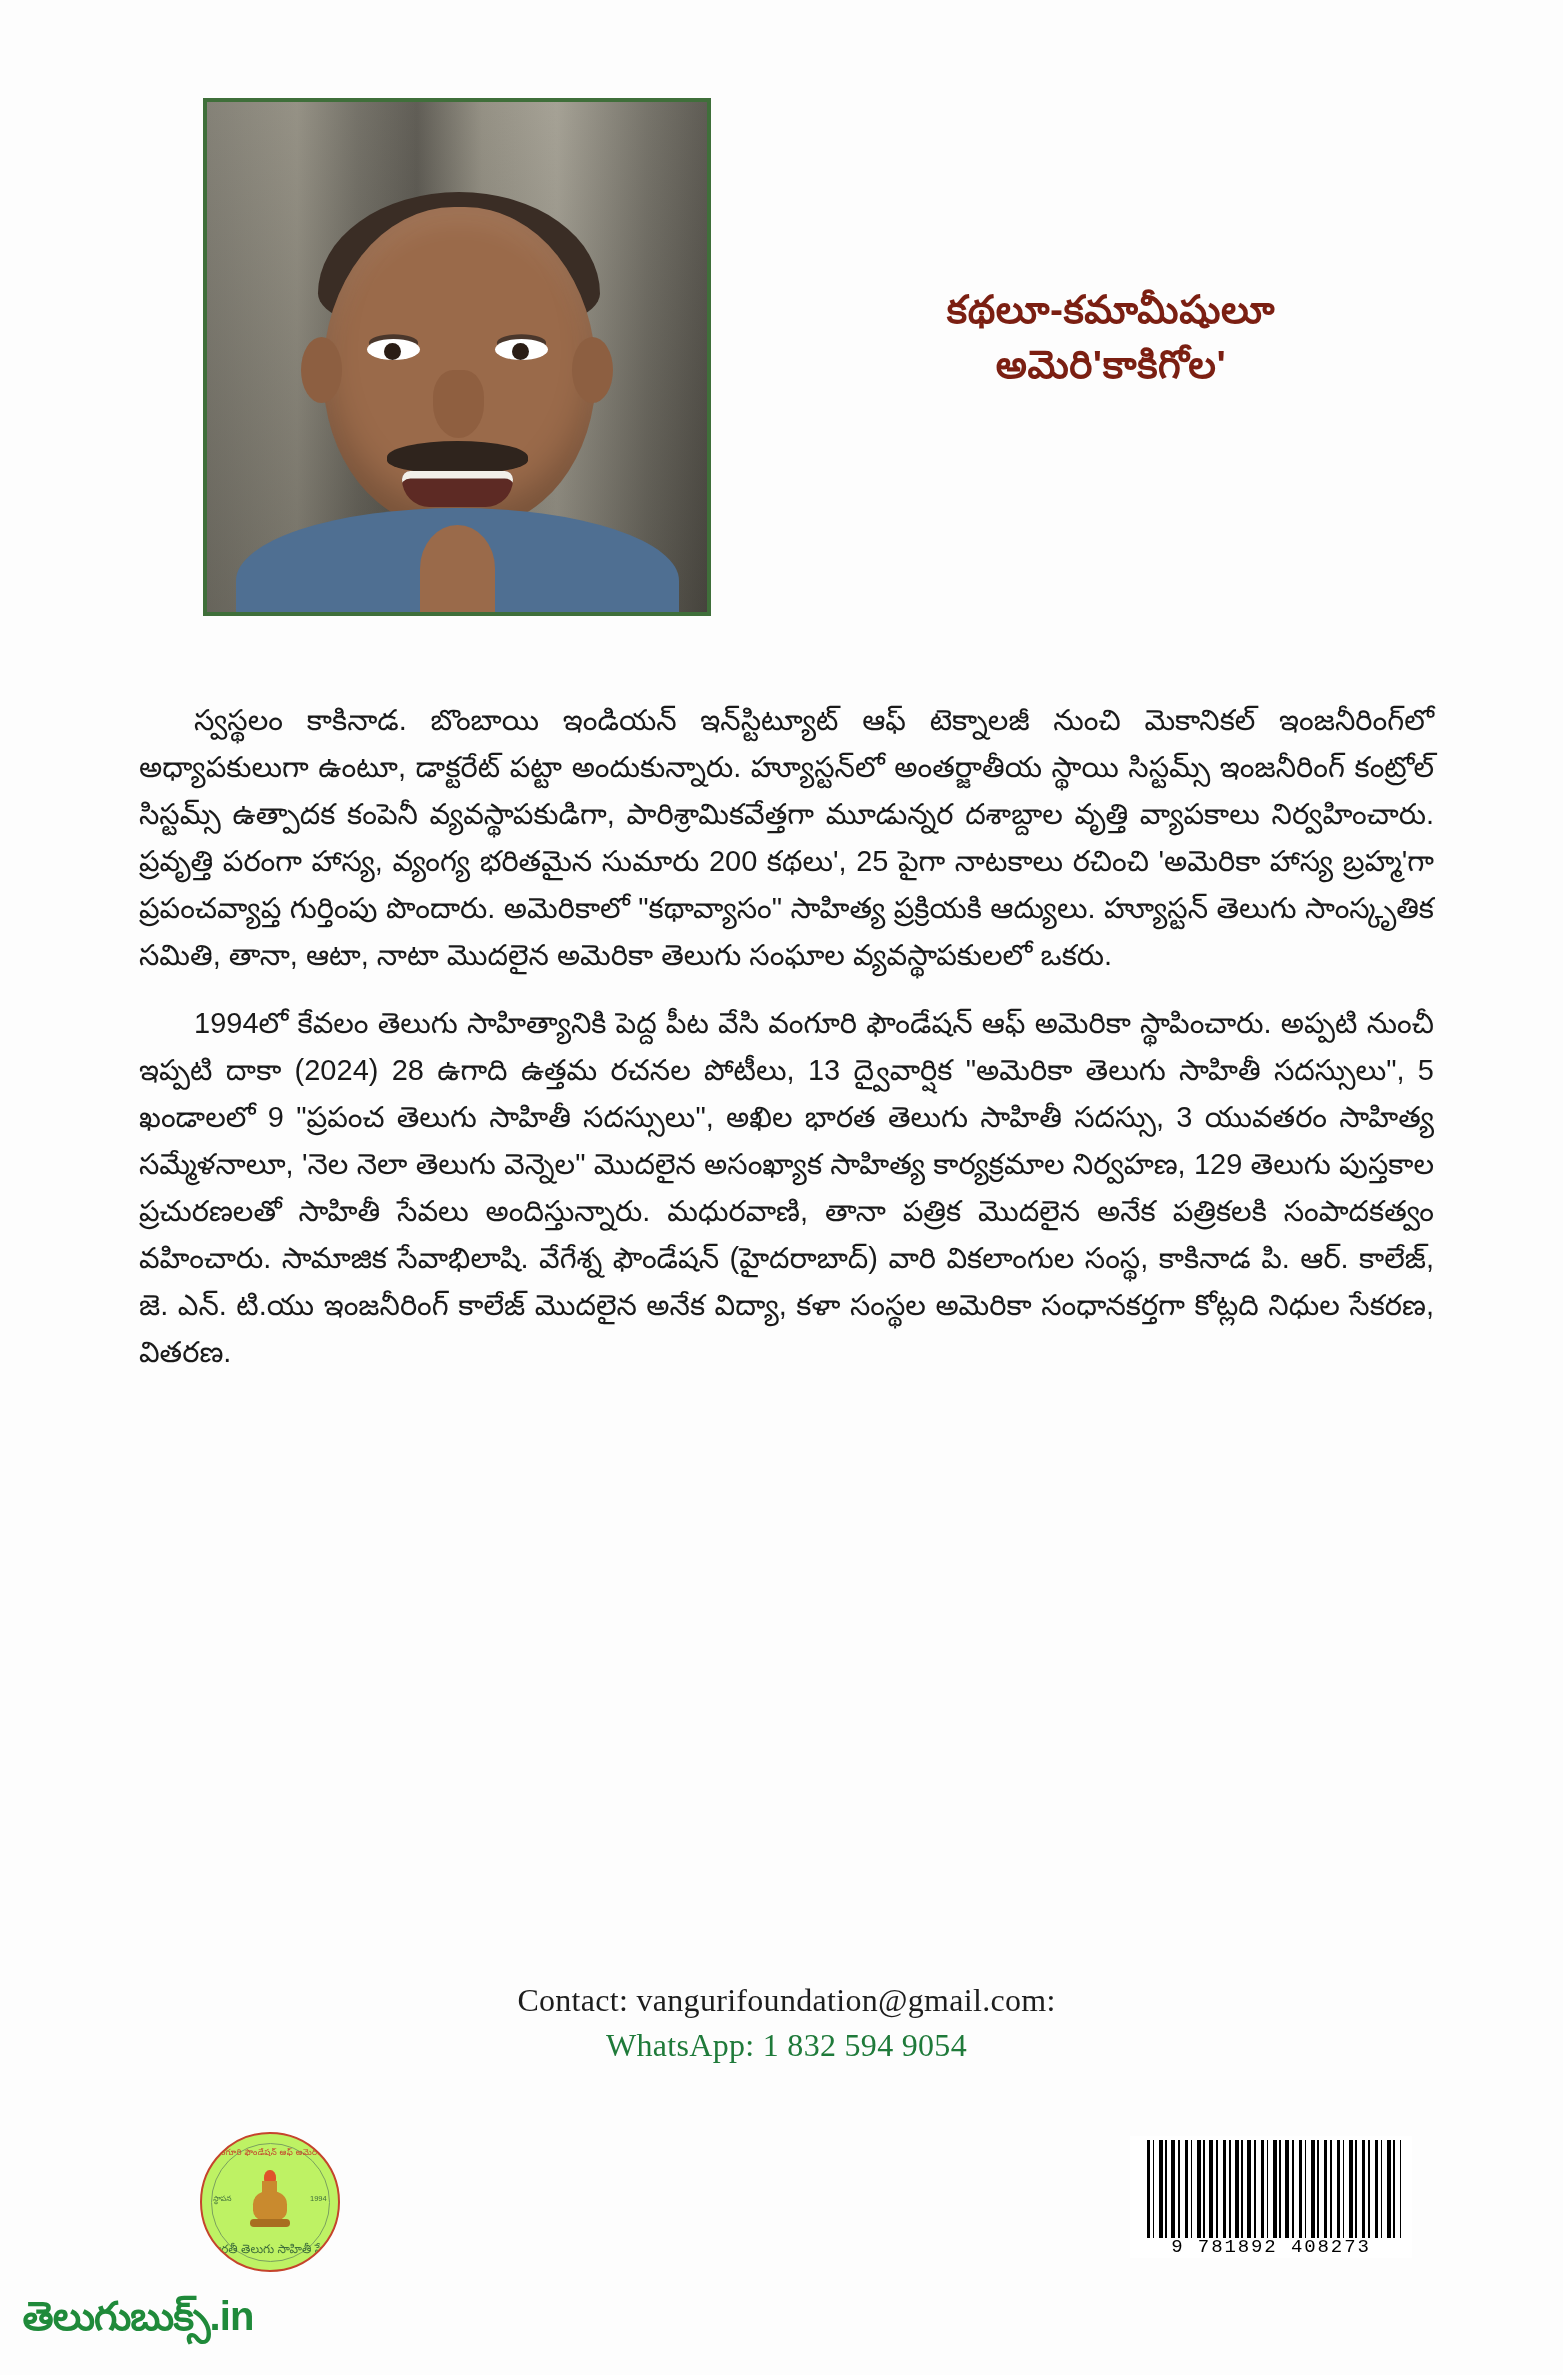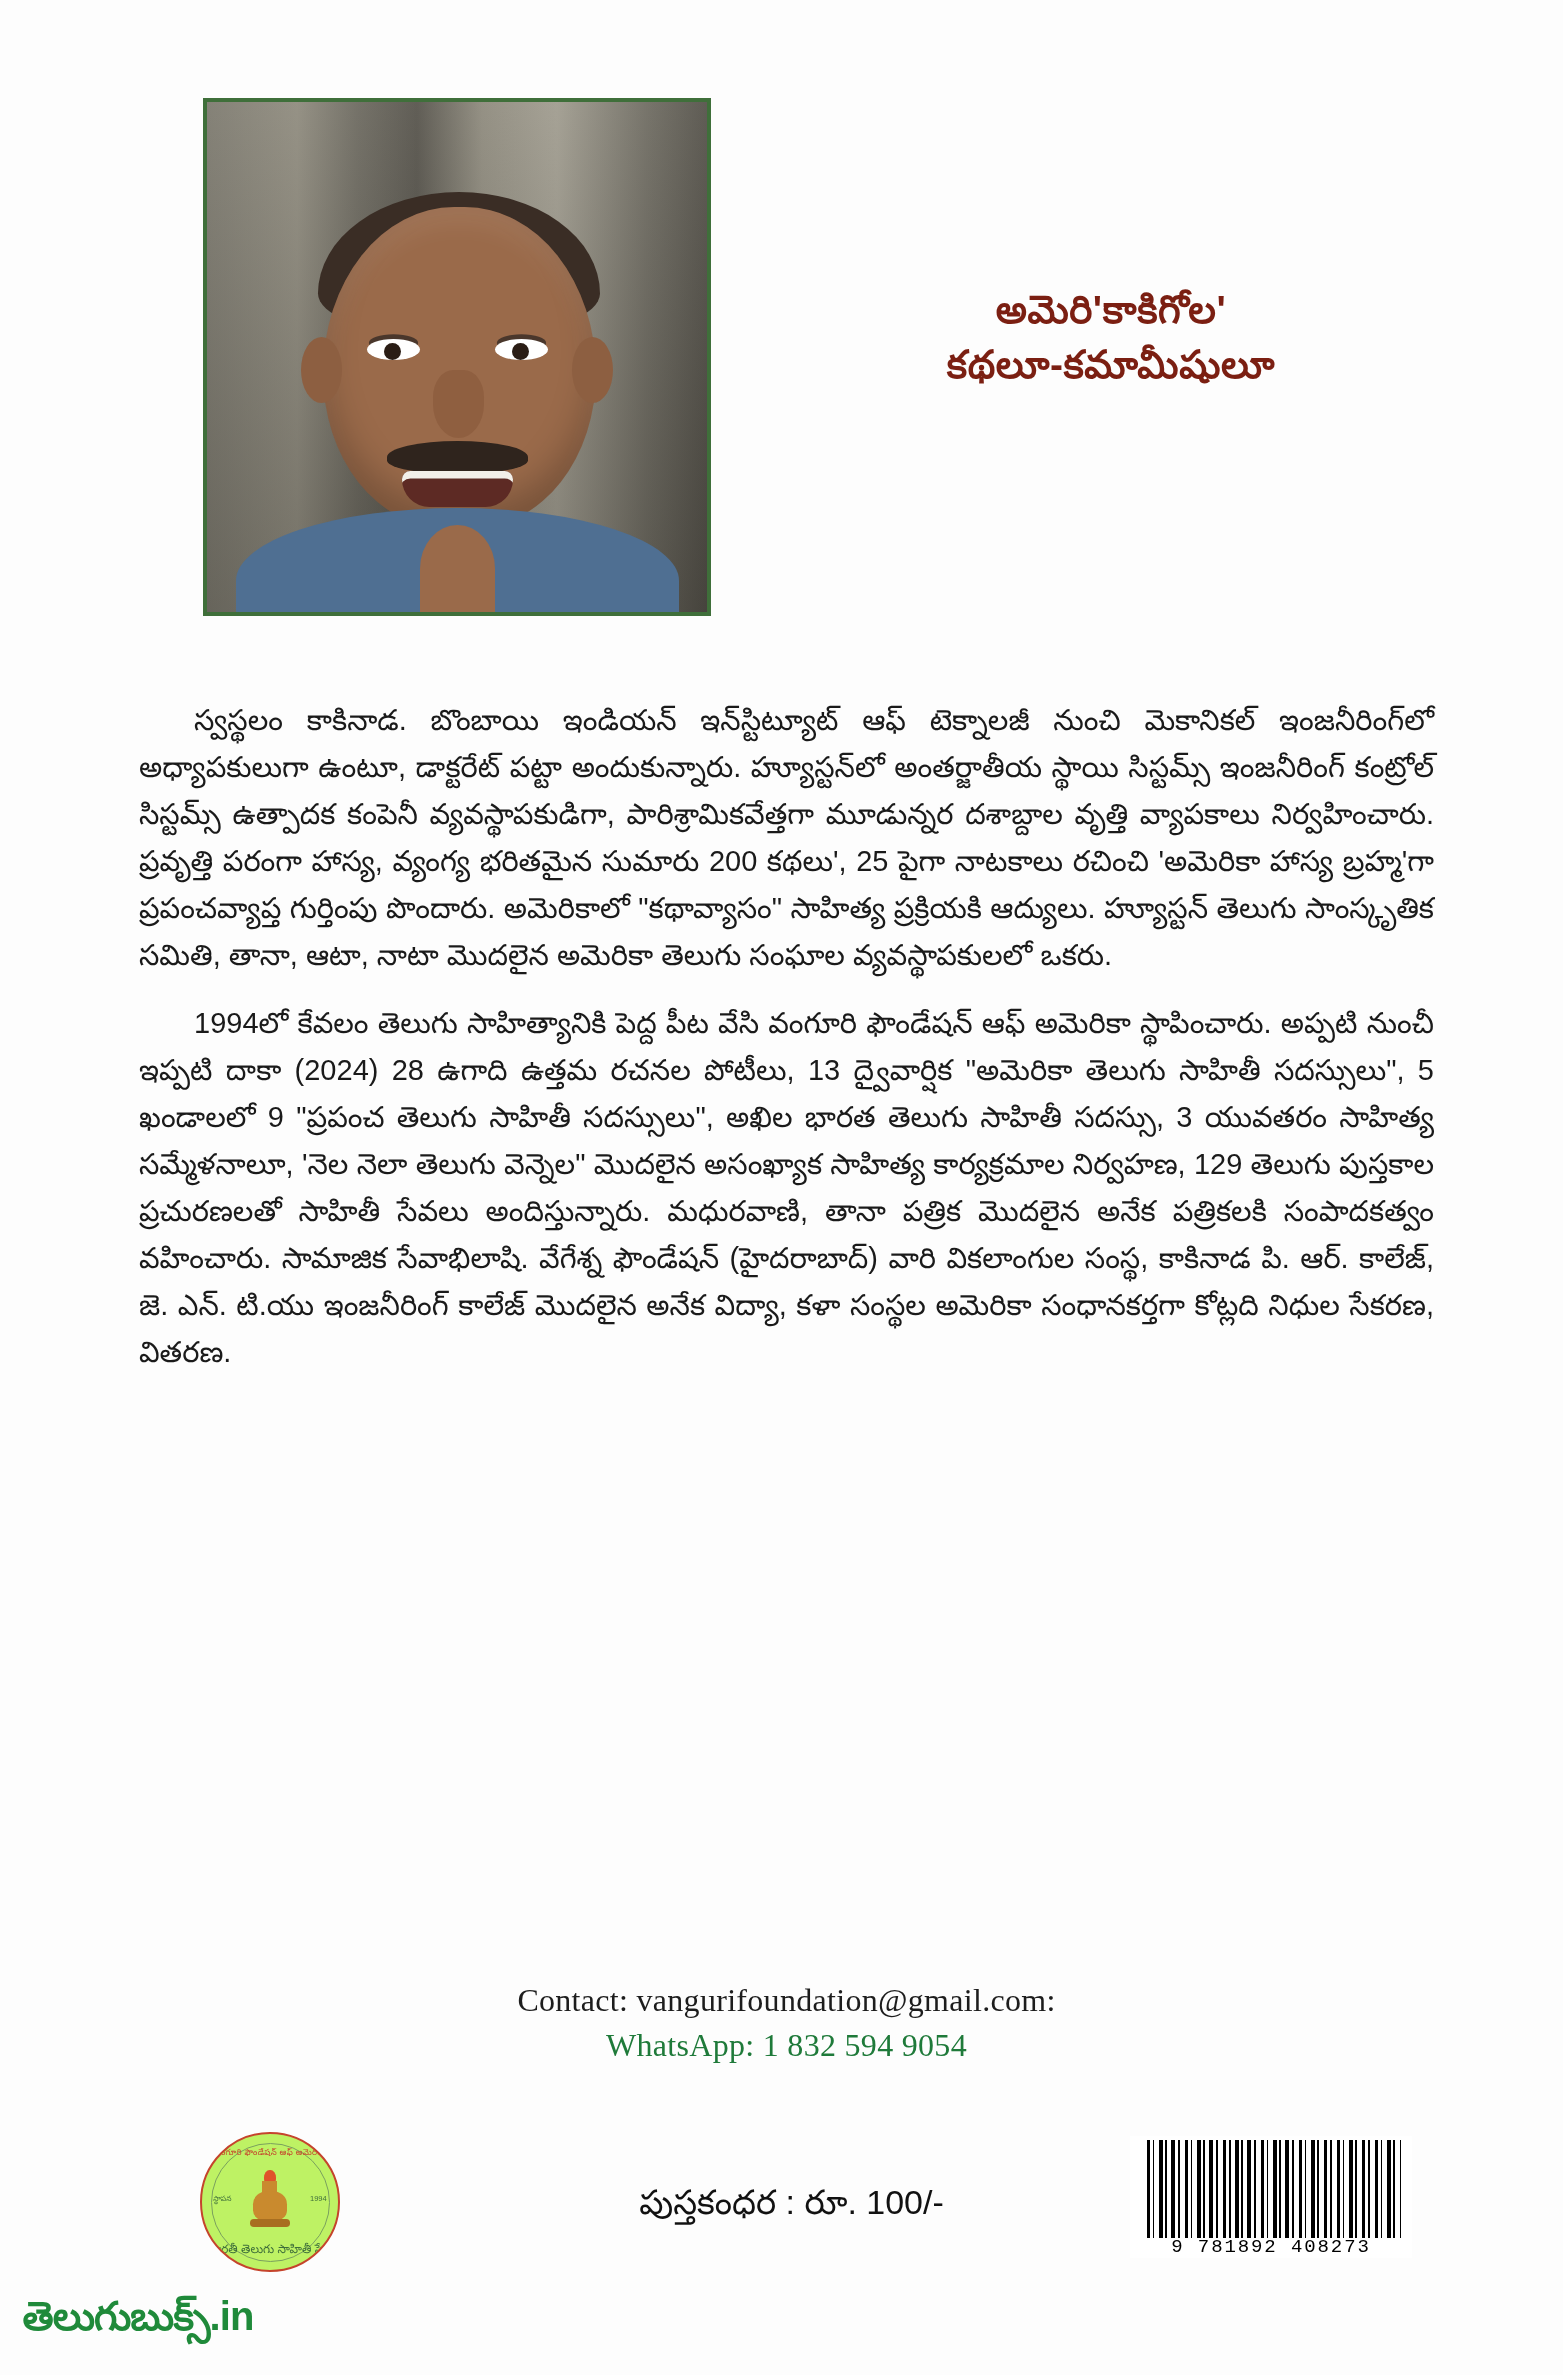--- a/index.html
+++ b/index.html
@@ -369,22 +369,22 @@
     <div class="eye-r"></div>
     <div class="pupil-l"></div>
     <div class="pupil-r"></div>
     <div class="nose"></div>
     <div class="moustache"></div>
     <div class="mouth"></div>
     <div class="shirt"></div>
   </div>
 
   <div class="title-block">
+    <span class="title-line">కథలూ-కమామీషులూ</span>
     <span class="title-line">అమెరి'కాకిగోల'</span>
-    <span class="title-line">కథలూ-కమామీషులూ</span>
   </div>
 
 
   <div class="body">
     <p>స్వస్థలం కాకినాడ. బొంబాయి ఇండియన్ ఇన్‌స్టిట్యూట్ ఆఫ్ టెక్నాలజీ నుంచి మెకానికల్ ఇంజనీరింగ్‌లో అధ్యాపకులుగా ఉంటూ, డాక్టరేట్ పట్టా అందుకున్నారు. హ్యూస్టన్‌లో అంతర్జాతీయ స్థాయి సిస్టమ్స్ ఇంజనీరింగ్ కంట్రోల్ సిస్టమ్స్ ఉత్పాదక కంపెనీ వ్యవస్థాపకుడిగా, పారిశ్రామికవేత్తగా మూడున్నర దశాబ్దాల వృత్తి వ్యాపకాలు నిర్వహించారు. ప్రవృత్తి పరంగా హాస్య, వ్యంగ్య భరితమైన సుమారు 200 కథలు', 25 పైగా నాటకాలు రచించి 'అమెరికా హాస్య బ్రహ్మ'గా ప్రపంచవ్యాప్త గుర్తింపు పొందారు. అమెరికాలో "కథావ్యాసం" సాహిత్య ప్రక్రియకి ఆద్యులు. హ్యూస్టన్ తెలుగు సాంస్కృతిక సమితి, తానా, ఆటా, నాటా మొదలైన అమెరికా తెలుగు సంఘాల వ్యవస్థాపకులలో ఒకరు.</p>
     <p>1994లో కేవలం తెలుగు సాహిత్యానికి పెద్ద పీట వేసి వంగూరి ఫౌండేషన్ ఆఫ్ అమెరికా స్థాపించారు. అప్పటి నుంచీ ఇప్పటి దాకా (2024) 28 ఉగాది ఉత్తమ రచనల పోటీలు, 13 ద్వైవార్షిక "అమెరికా తెలుగు సాహితీ సదస్సులు", 5 ఖండాలలో 9 "ప్రపంచ తెలుగు సాహితీ సదస్సులు", అఖిల భారత తెలుగు సాహితీ సదస్సు, 3 యువతరం సాహిత్య సమ్మేళనాలూ, 'నెల నెలా తెలుగు వెన్నెల" మొదలైన అసంఖ్యాక సాహిత్య కార్యక్రమాల నిర్వహణ, 129 తెలుగు పుస్తకాల ప్రచురణలతో సాహితీ సేవలు అందిస్తున్నారు. మధురవాణి, తానా పత్రిక మొదలైన అనేక పత్రికలకి సంపాదకత్వం వహించారు. సామాజిక సేవాభిలాషి. వేగేశ్న ఫౌండేషన్ (హైదరాబాద్) వారి వికలాంగుల సంస్థ, కాకినాడ పి. ఆర్. కాలేజ్, జె. ఎన్. టి.యు ఇంజనీరింగ్ కాలేజ్ మొదలైన అనేక విద్యా, కళా సంస్థల అమెరికా సంధానకర్తగా కోట్లది నిధుల సేకరణ, వితరణ.</p>
   </div>
 
   <div class="contact-block">
     <div class="contact-email">Contact: vangurifoundation@gmail.com:</div>
@@ -398,21 +398,20 @@
       <div class="lamp-flame"></div>
       <div class="lamp-neck"></div>
       <div class="lamp-body"></div>
       <div class="lamp-base"></div>
     </div>
     <div class="logo-mid-left">స్థాపన</div>
     <div class="logo-mid-right">1994</div>
     <div class="logo-bottom-text">భారతీ తెలుగు సాహితీ సేవ</div>
   </div>
 
-  <div class="price">పుస్తకంధర : రూ. 100/-</div>
 
   <div class="barcode">
     <div class="barcode-bars"></div>
     <div class="barcode-number">9 781892 408273</div>
   </div>
 
   <div class="watermark">తెలుగుబుక్స్.in</div>
 
 </div>
 

